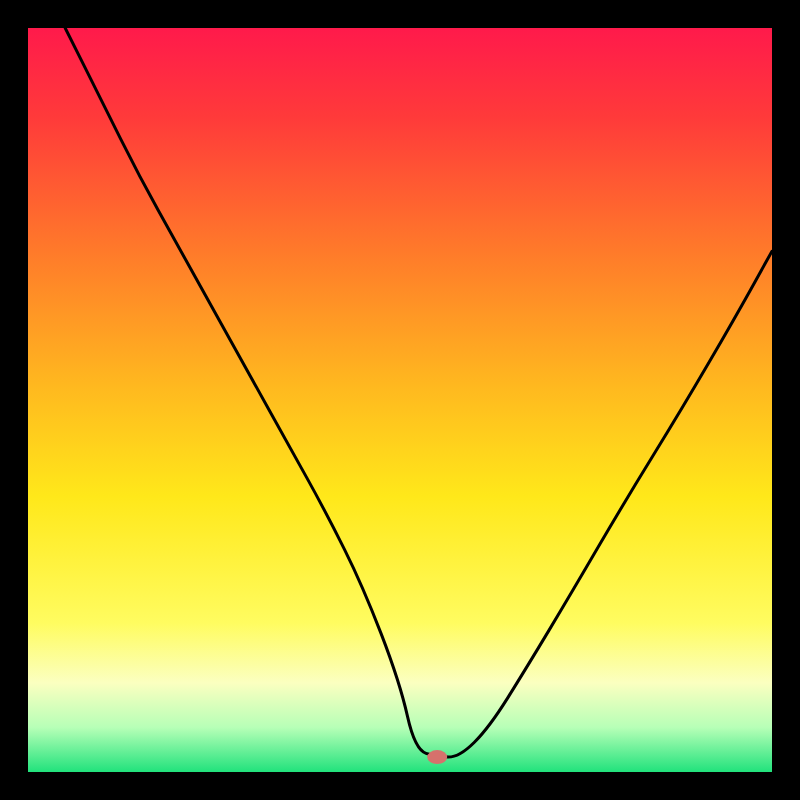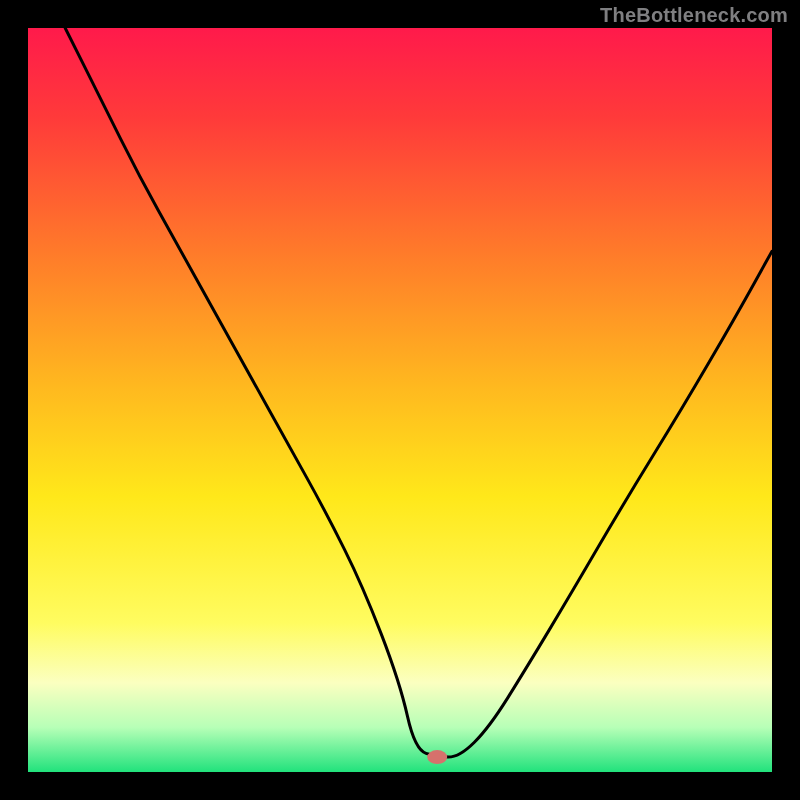--- a/index.html
+++ b/index.html
@@ -38,21 +38,20 @@
   svg {
     display: block;
     width: 100%;
     height: 100%;
   }
 </style>
 </head>
 <body>
 
 <div class="frame">
-  <div class="watermark">TheBottleneck.com</div>
 
   <div class="plot-area">
     <svg viewBox="0 0 744 744">
       <defs>
         <linearGradient id="bgGrad" x1="0" y1="0" x2="0" y2="1">
             <stop offset="0%" stop-color="#ff1a4b"></stop>
             <stop offset="12%" stop-color="#ff3a3a"></stop>
             <stop offset="30%" stop-color="#ff7a2a"></stop>
             <stop offset="48%" stop-color="#ffb81f"></stop>
             <stop offset="63%" stop-color="#ffe81a"></stop>

